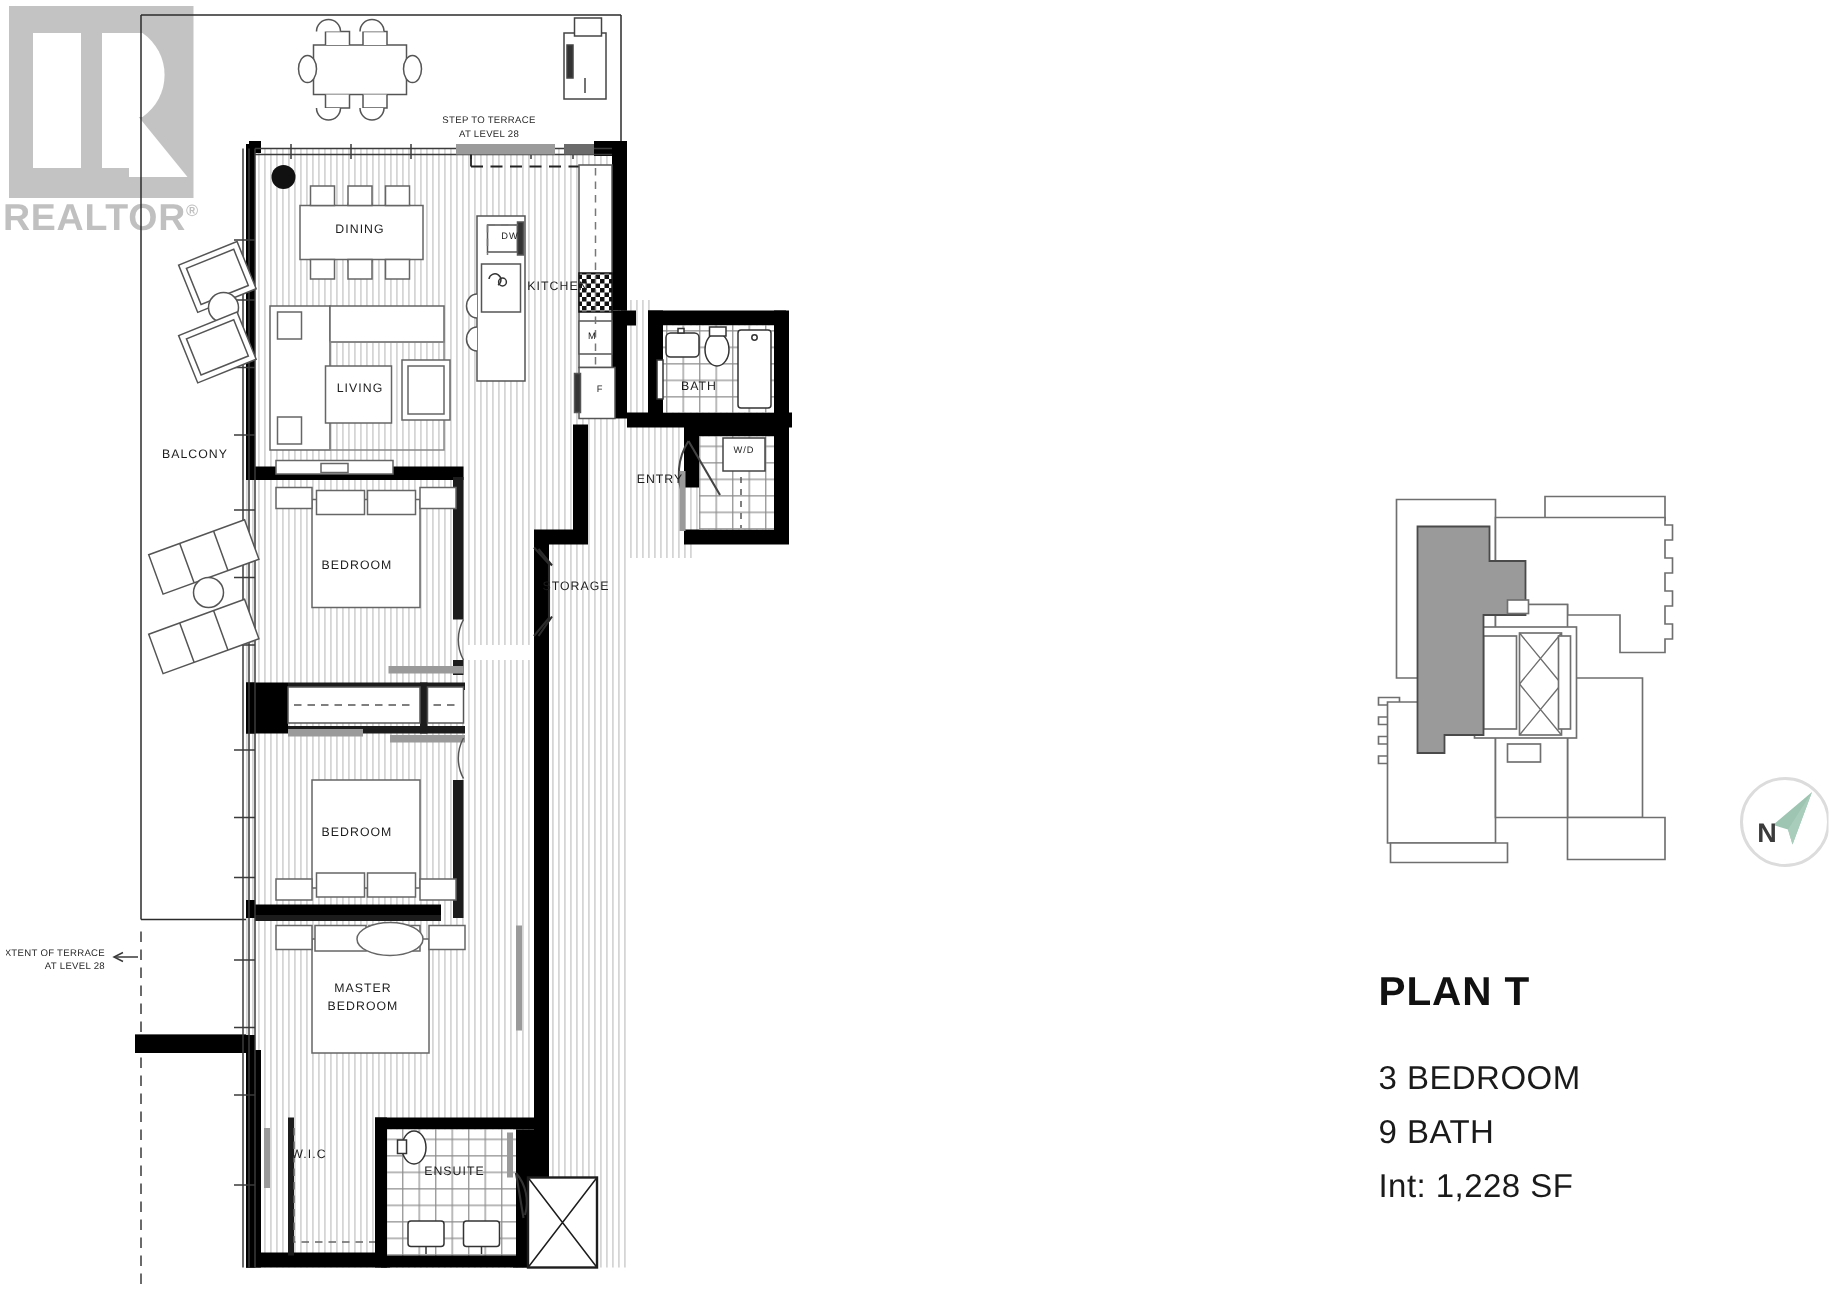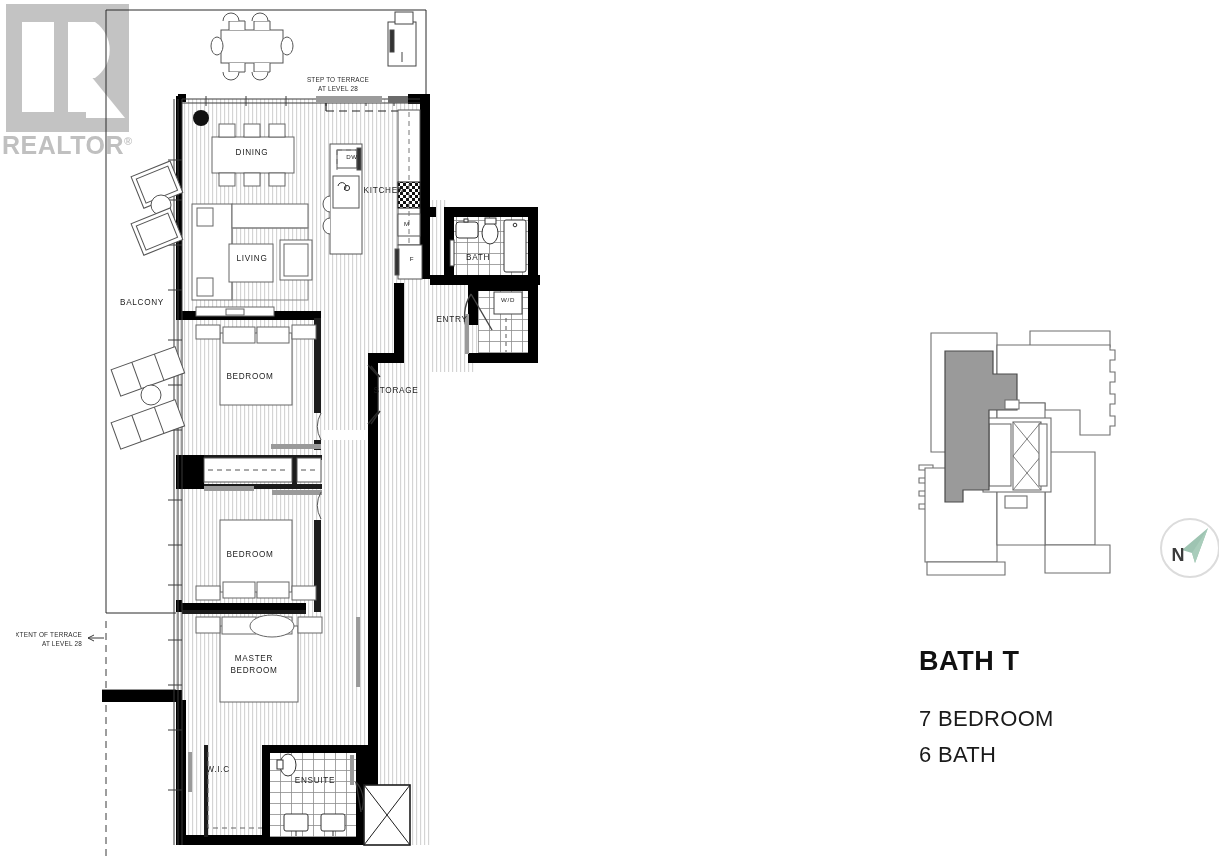--- a/index.html
+++ b/index.html
@@ -32,21 +32,21 @@
     line-height:36px;white-space:nowrap;
   }
 
   
   #compass{position:absolute;left:1156px;top:514px;width:68px;height:68px;}
 
   
   #keyplan{position:absolute;left:905px;top:300px;width:230px;height:290px;}
 
   
-  #planWrap{position:absolute;left:16px;top:0px;width:560px;height:861px;}
+  #planWrap{position:absolute;left:4px;top:0px;width:560px;height:861px;}
 
   .rmlabel{
     font-family:"Liberation Sans",sans-serif;
     fill:#1c1c1c;font-weight:400;
   }
   .note{
     font-family:"Liberation Sans",sans-serif;
     fill:#2a2a2a;font-weight:400;letter-spacing:.2px;
   }
 </style>
@@ -441,18 +441,19 @@
   <div id="compass">
     <svg width="68" height="68" viewBox="0 0 68 68">
       <circle cx="34" cy="34" r="29" fill="#ffffff" stroke="#dcdcdc" stroke-width="2"></circle>
       <path d="M52 14 L26 36 L36 39 L39 49 Z" fill="#9ec4b2"></path>
       <path d="M52 14 L39 49 L36 39 Z" fill="#a9cdbb"></path>
       <text x="22" y="47" font-family="Liberation Sans, sans-serif" font-size="18" font-weight="700" fill="#3b3b3b" text-anchor="middle">N</text>
     </svg>
   </div>
 
   <div id="infoPanel">
-    <div id="planTitle">BATH T</div>
-    <div class="spec-line">7 BEDROOM</div>
-    <div class="spec-line">6 BATH</div>
+    <div id="planTitle">PLAN T</div>
+    <div class="spec-line">3 BEDROOM</div>
+    <div class="spec-line">9 BATH</div>
+    <div class="spec-line">Int: 1,228 SF</div>
   </div>
 
 </div>
 
 </body></html>

